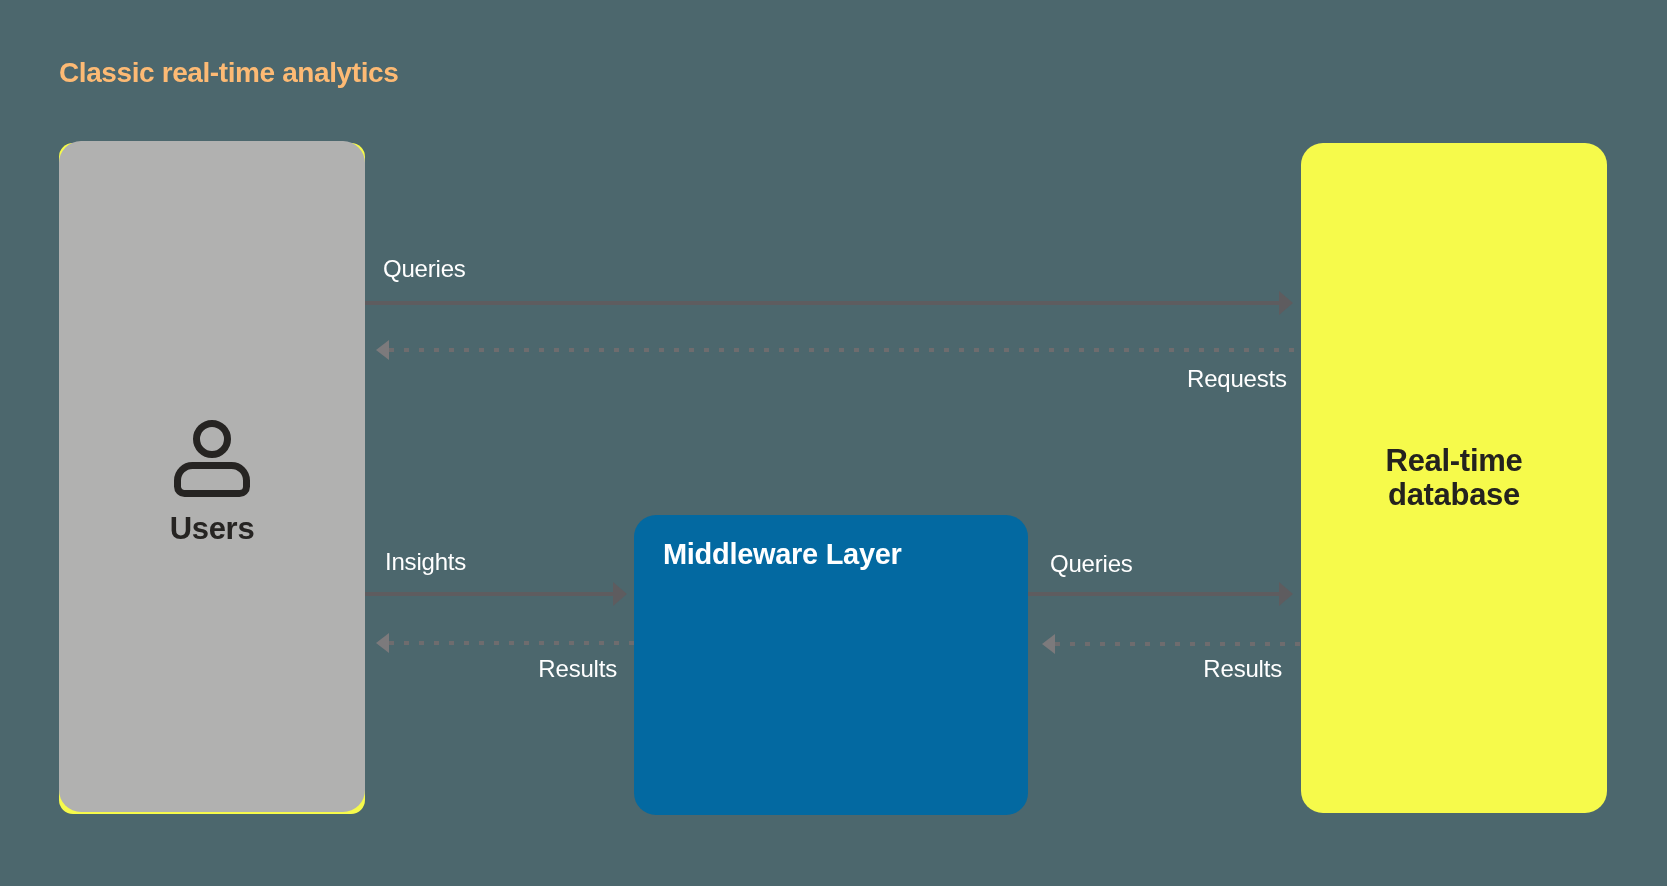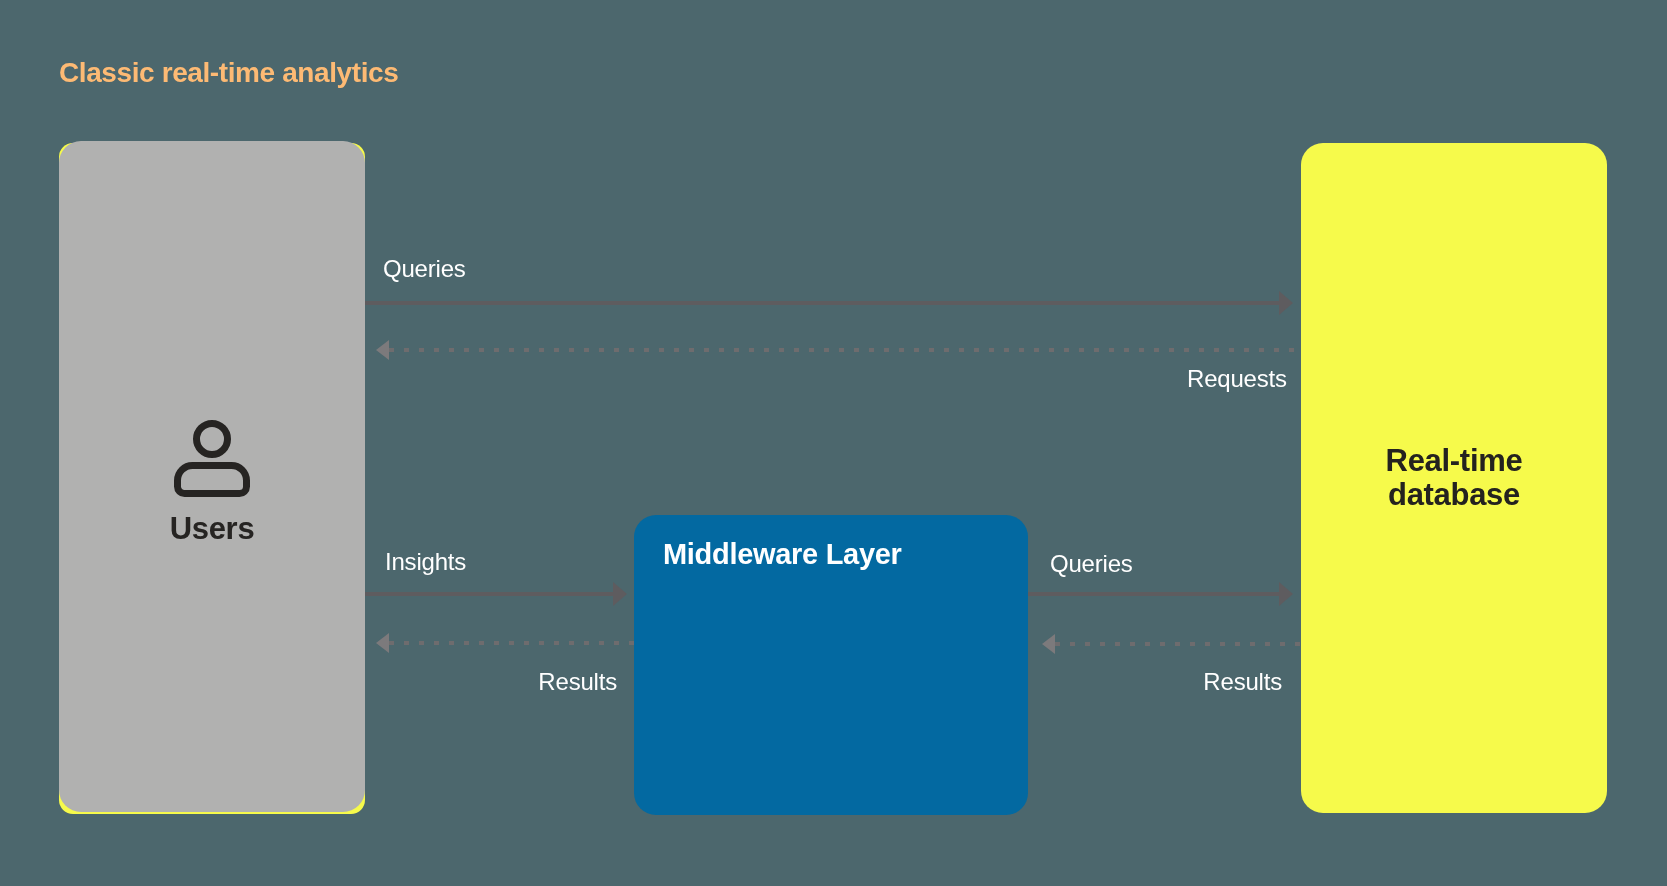--- a/index.html
+++ b/index.html
@@ -104,21 +104,21 @@
     border-right: 13px solid #7C7A7C;
   }
   .edge-label {
     position: absolute;
     font-size: 24px;
     font-weight: 400;
     color: #ffffff;
     white-space: nowrap;
     letter-spacing: -0.2px;
   }
-  .align-r { transform: translateX(-100%); margin-top: 13px; }
+  .align-r { transform: translateX(-100%); }
 </style>
 </head>
 <body>
 
 <div class="canvas">
 
   <h1 class="title">Classic real-time analytics</h1>
 
   <div class="users-shadow"></div>
   <div class="node node-users">

